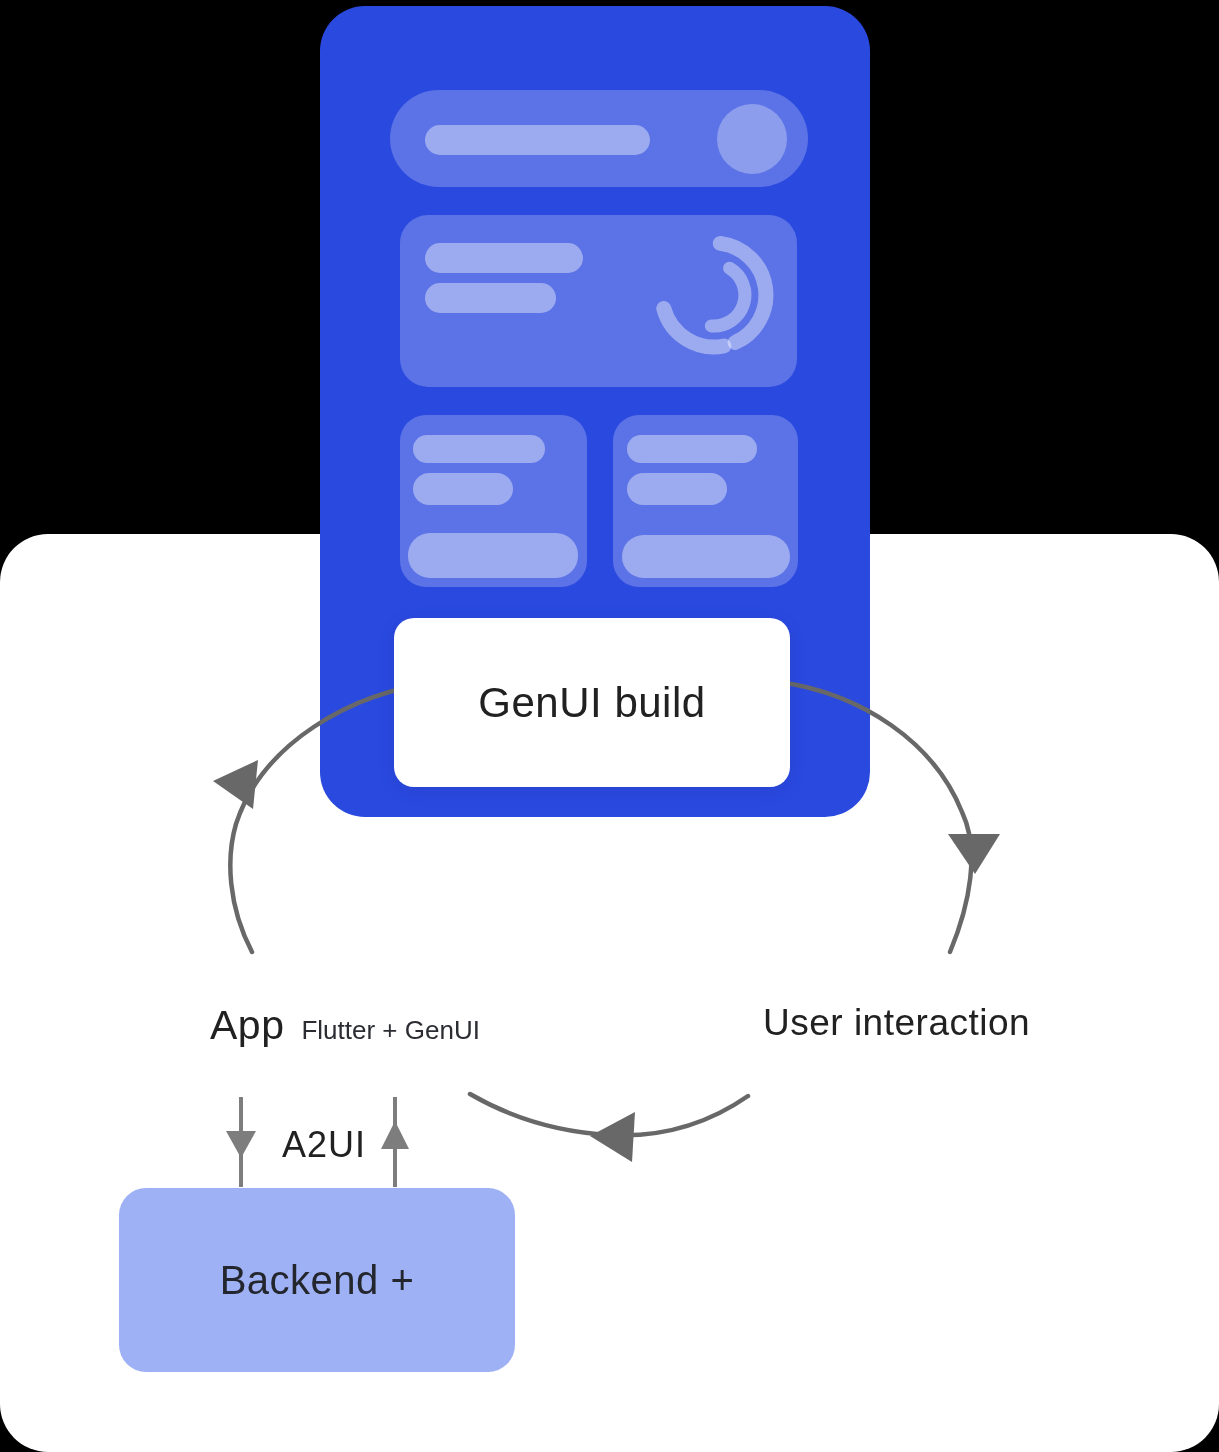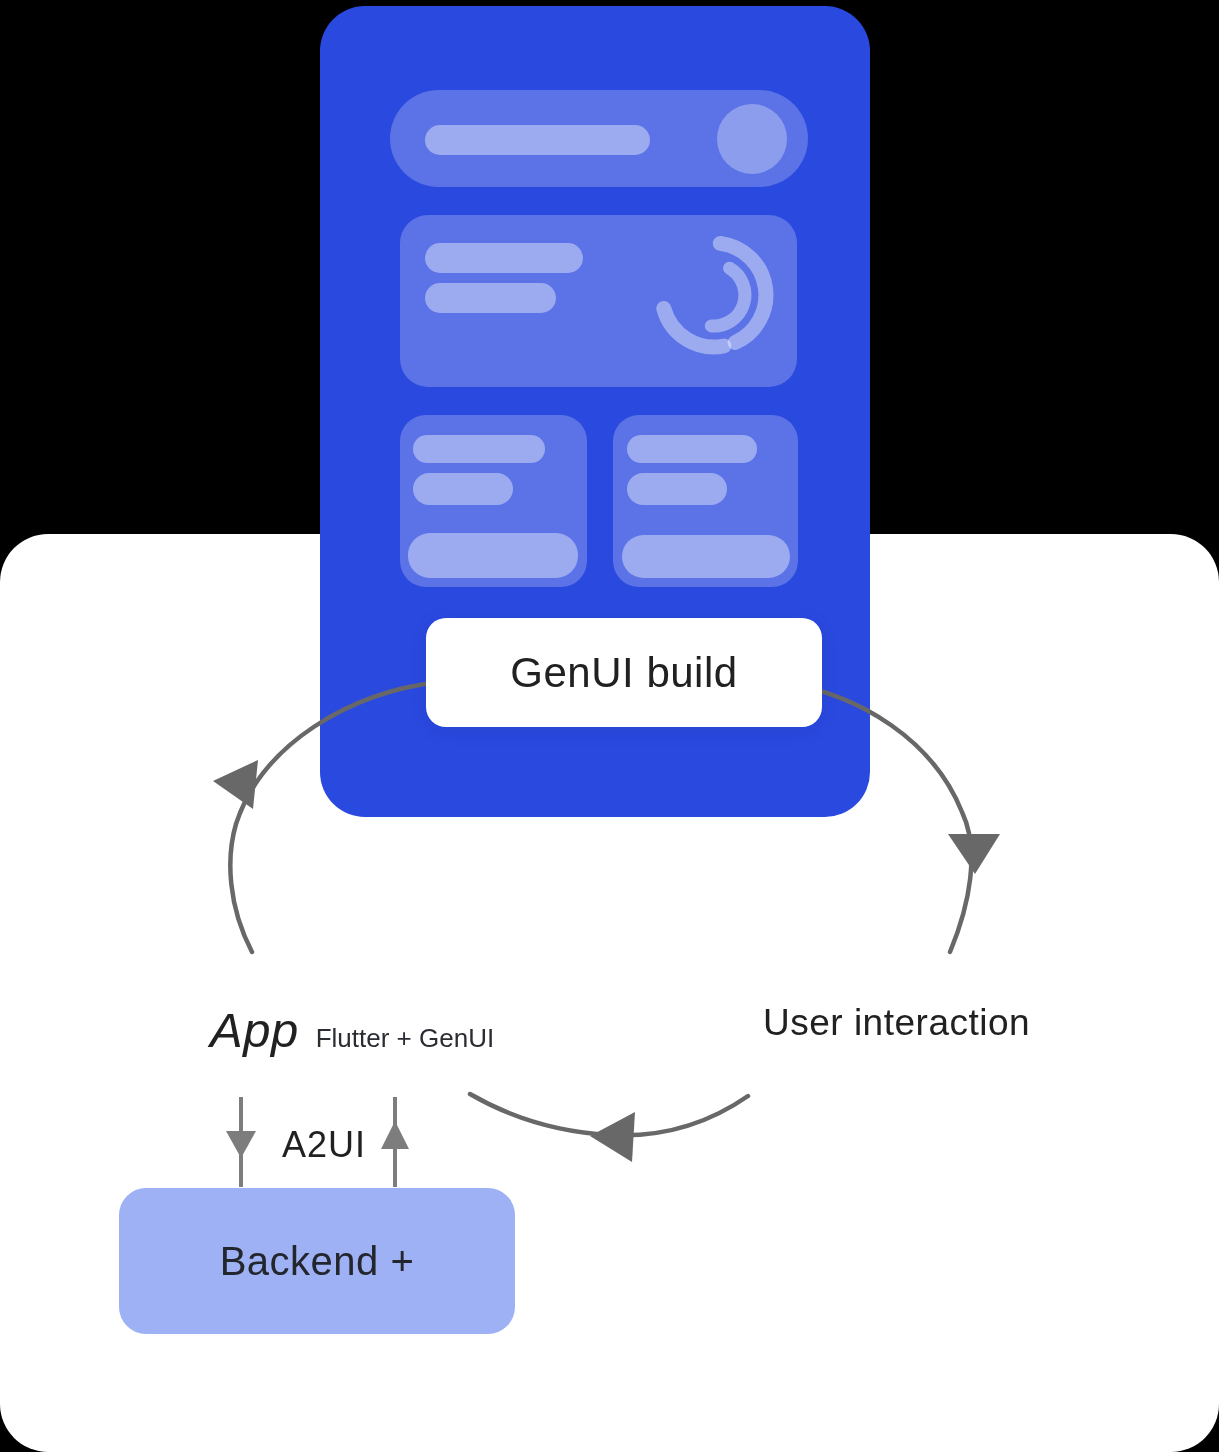--- a/index.html
+++ b/index.html
@@ -48,36 +48,36 @@
   .sr-bar2{left:307px;top:467px;width:100px;height:32px;border-radius:16px;}
   .sr-pill{left:302px;top:529px;width:168px;height:43px;border-radius:22px;}
   
   .cycle{position:absolute;left:0;top:0;width:1219px;height:1452px;z-index:3;pointer-events:none;}
   .cycle .arc{fill:none;stroke:var(--arrow);stroke-width:4.5;stroke-linecap:round;}
   .cycle .head{fill:var(--arrow);}
   .cycle .vline{stroke:#7d7d7d;stroke-width:4;}
   .cycle .vhead{fill:#7d7d7d;}
   
   .genui-box{
-    position:absolute;left:426px;top:618px;width:396px;height:109px;
+    position:absolute;left:394px;top:618px;width:396px;height:169px;
     background:var(--surface);border-radius:20px;z-index:4;
     display:flex;align-items:center;justify-content:center;
     box-shadow:0 4px 18px rgba(20,30,90,.10);
   }
   .genui-box span{font-size:42px;color:var(--text);letter-spacing:.5px;}
   
   .label{position:absolute;z-index:5;color:var(--text);}
   .app-label{left:210px;top:1002px;display:flex;align-items:baseline;}
-  .app-label .main{font-size:49px;letter-spacing:.5px;font-style:italic;}
+  .app-label .main{font-size:41px;letter-spacing:.5px;}
   .app-label .sub{font-size:26px;margin-left:17px;color:#2b2d33;}
   .user-label{left:763px;top:1002px;font-size:37px;letter-spacing:.5px;}
   .a2ui-label{left:282px;top:1124px;font-size:36px;letter-spacing:1px;}
   
   .backend-box{
-    position:absolute;left:119px;top:1188px;width:396px;height:146px;
+    position:absolute;left:119px;top:1188px;width:396px;height:184px;
     background:var(--backend_box);border-radius:27px;z-index:5;
     display:flex;flex-direction:column;align-items:center;justify-content:center;
     color:#24262e;font-size:40px;line-height:49px;letter-spacing:.5px;text-align:center;
   }
 </style>
 </head>
 <body>
 
 <div class="page-card"></div>
 

